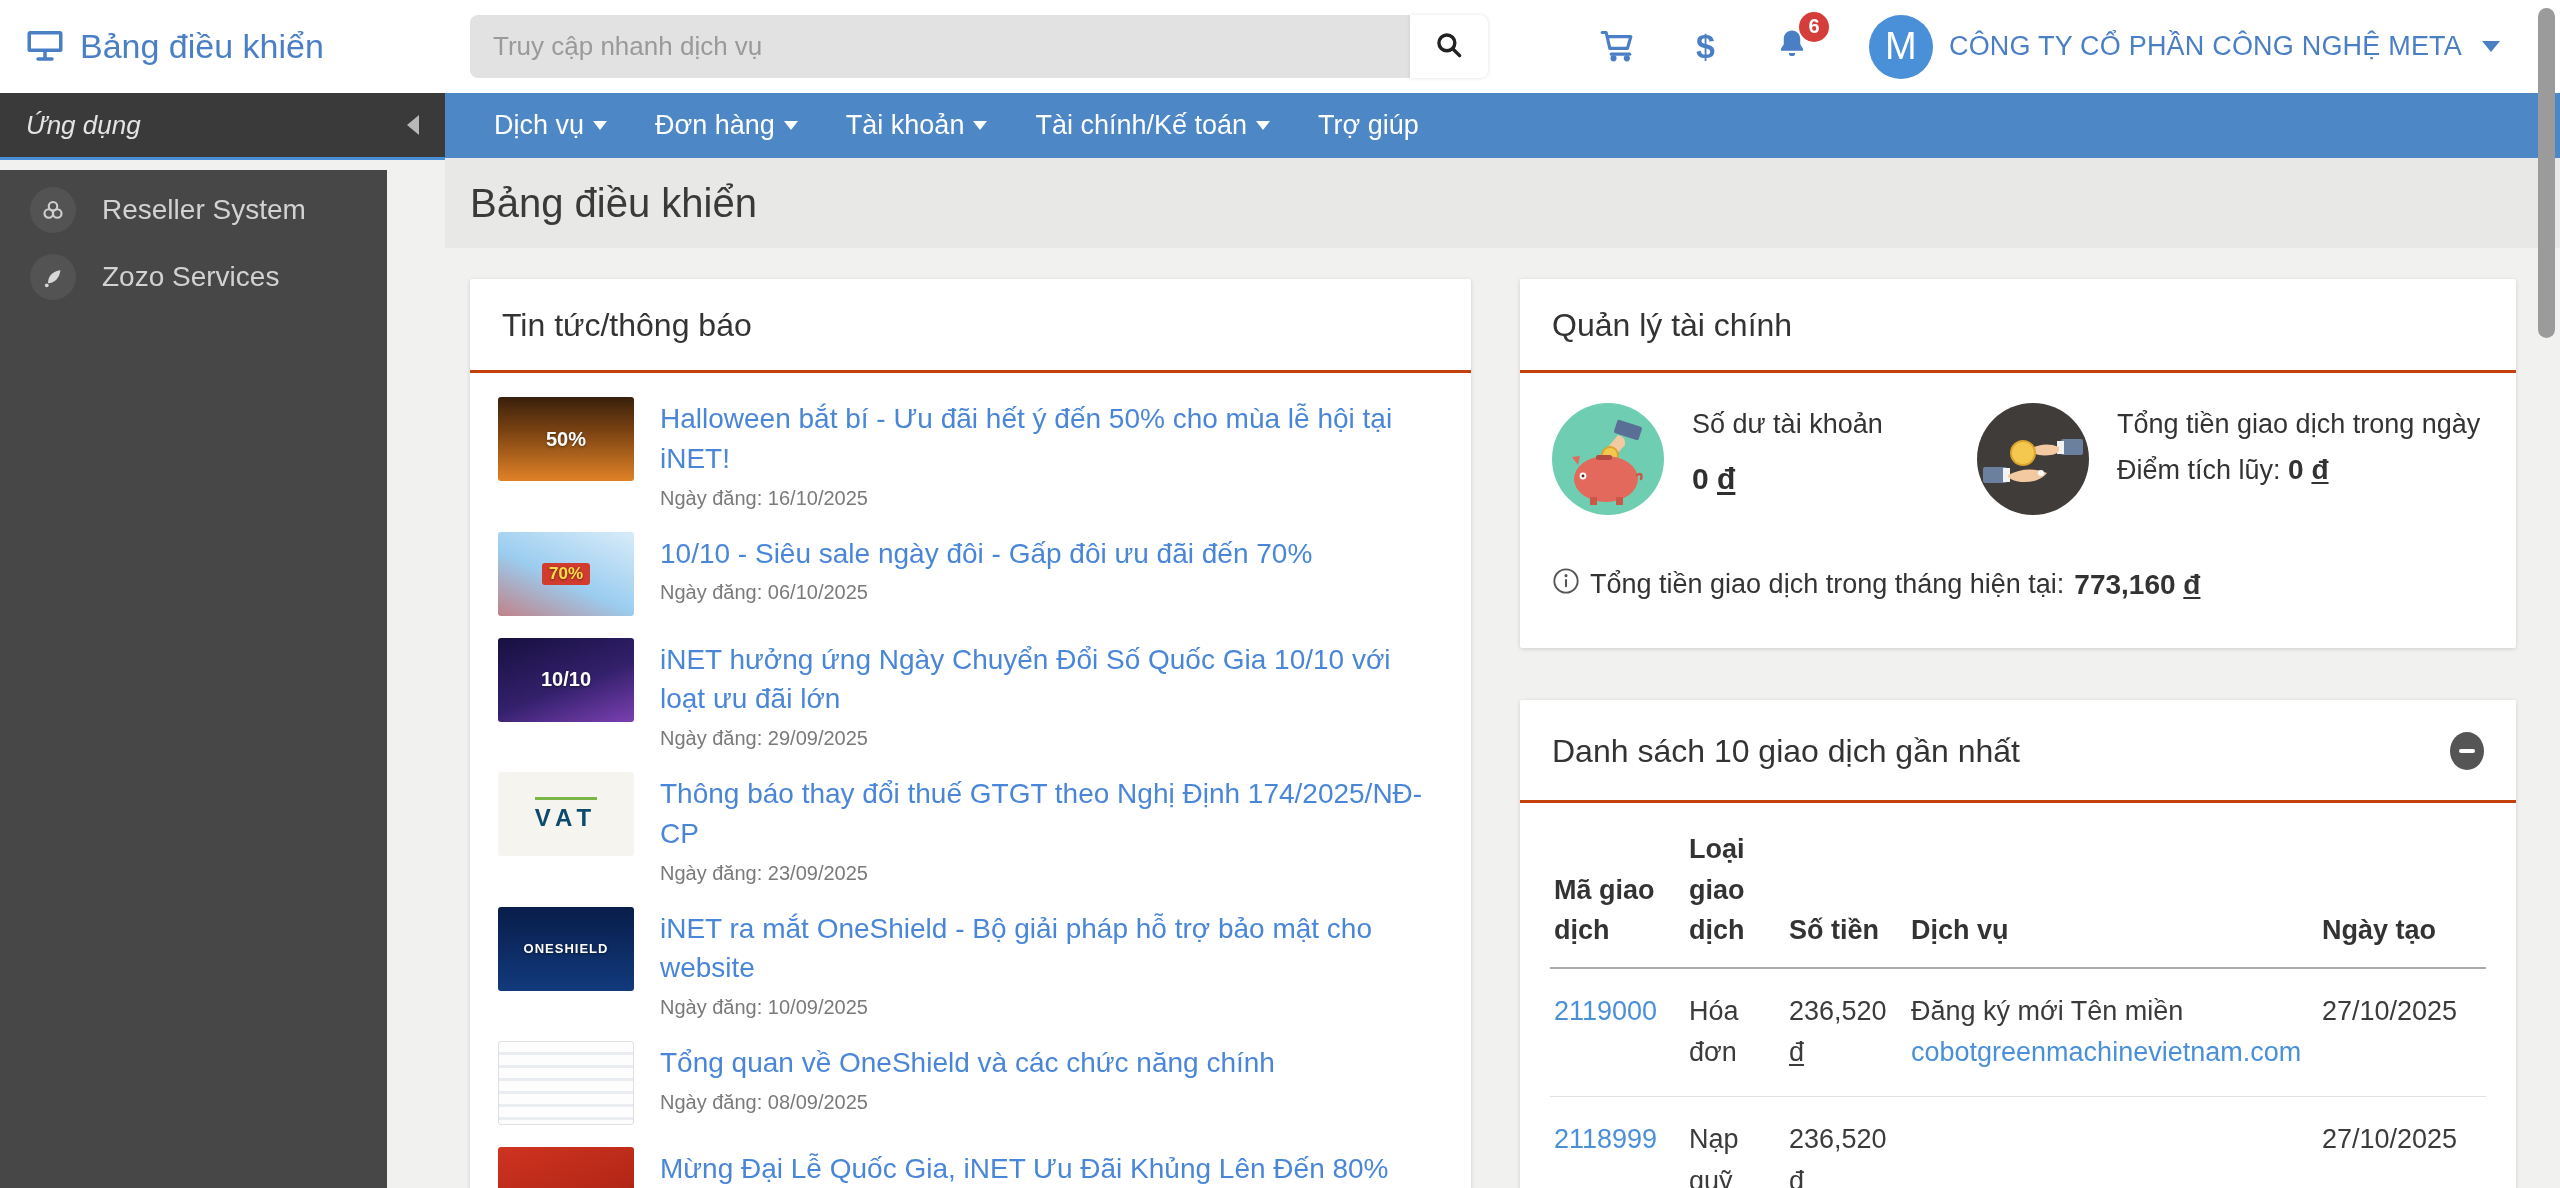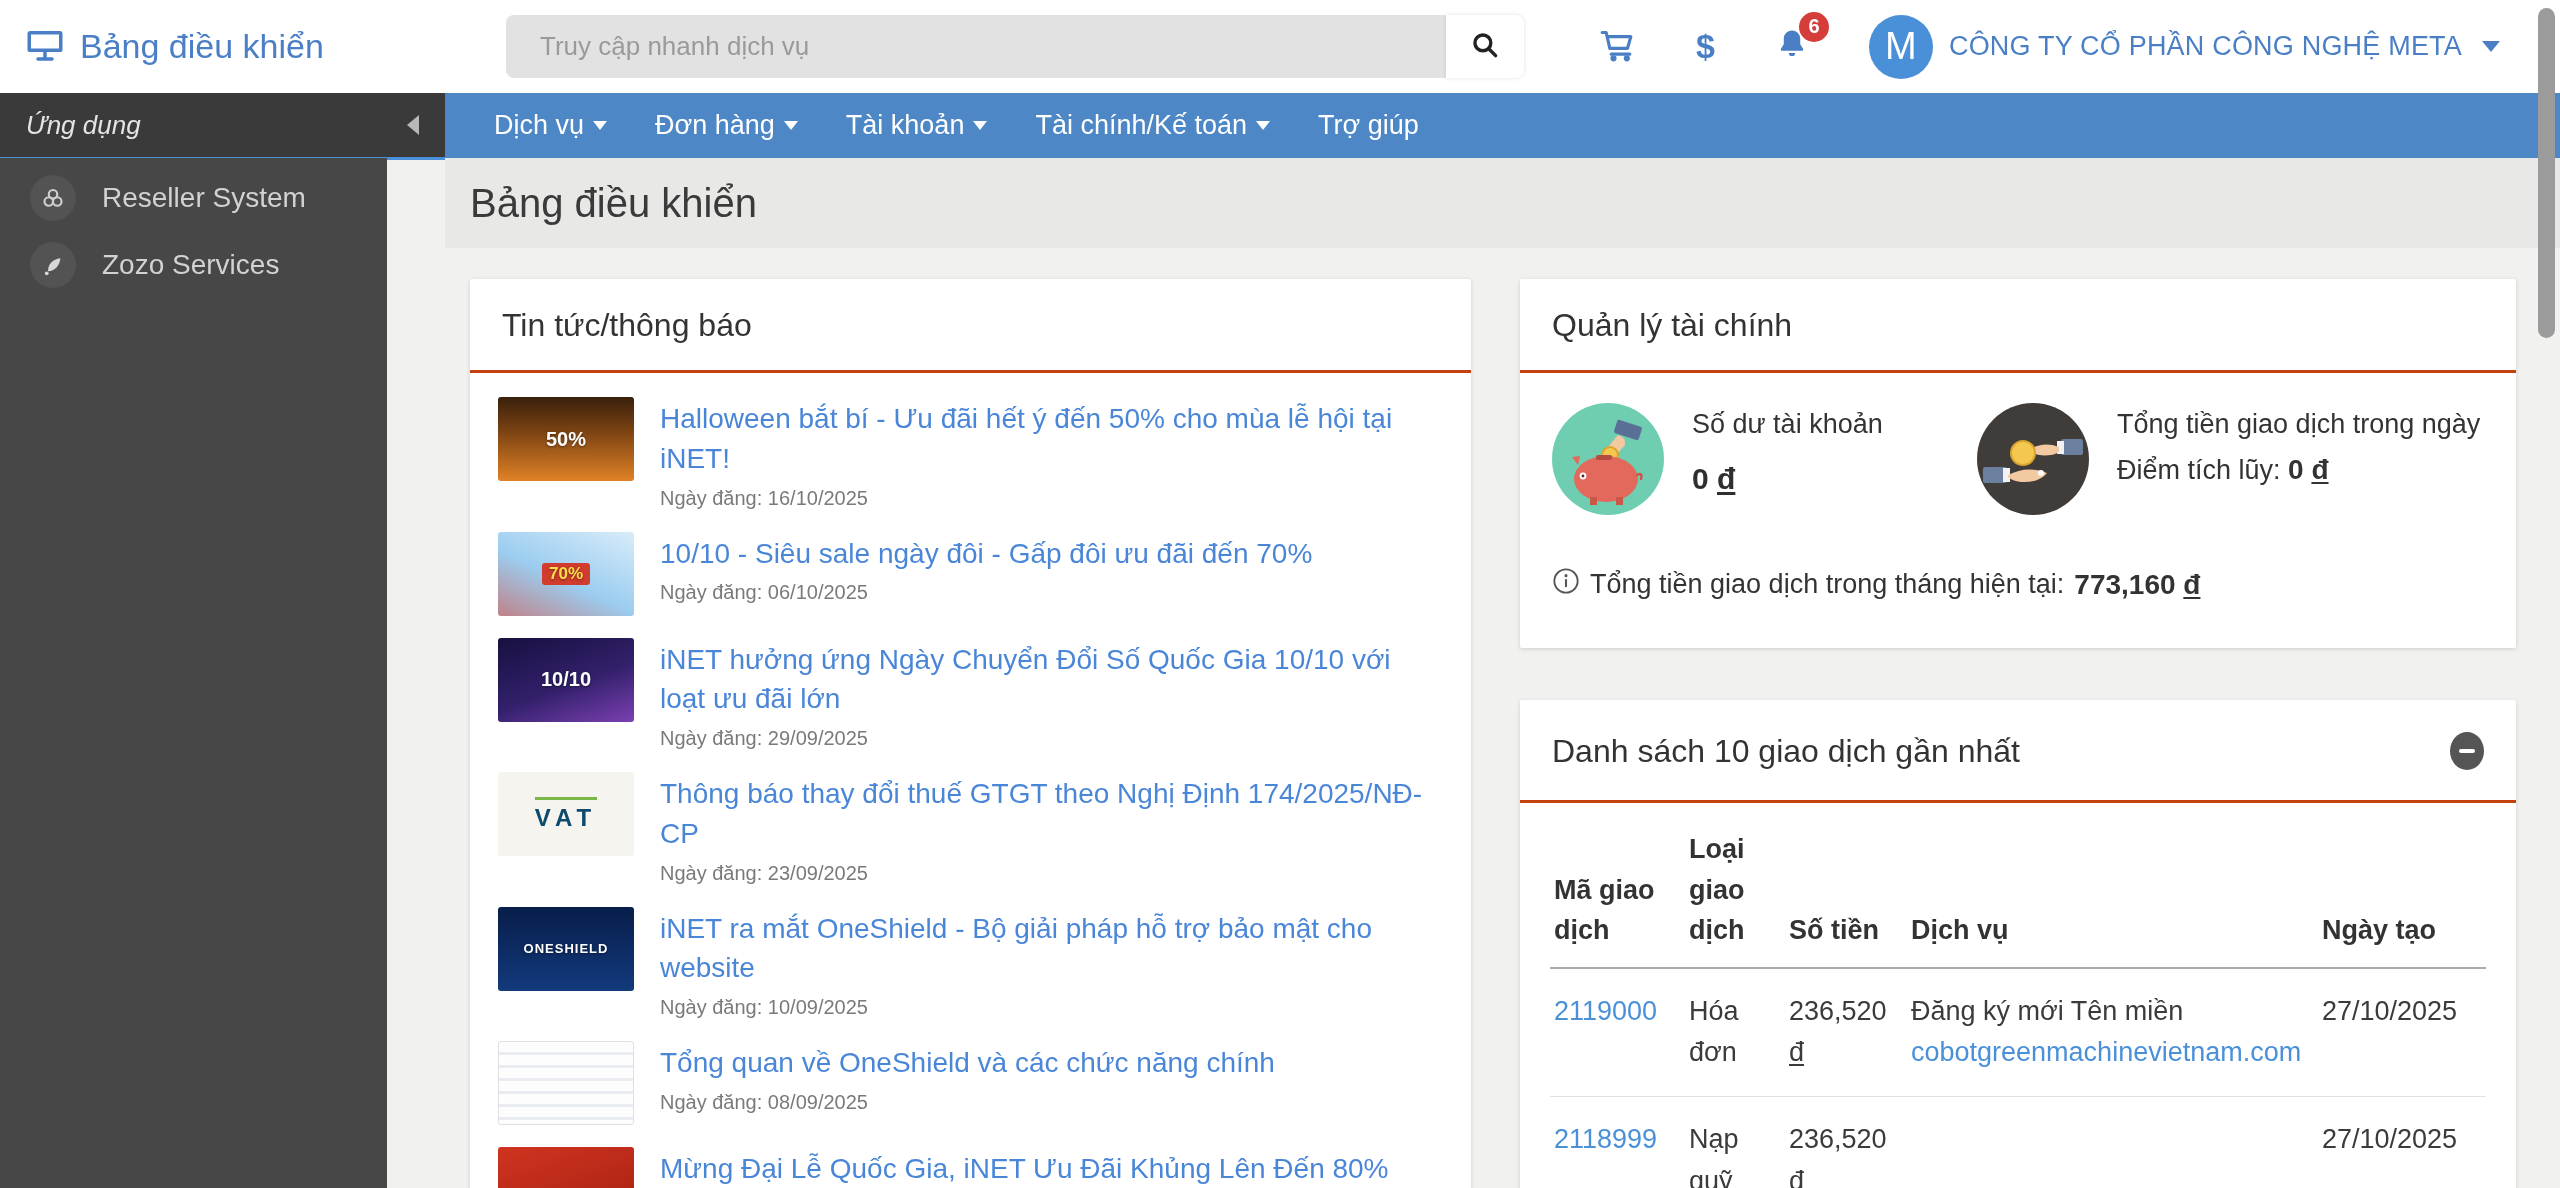--- a/index.html
+++ b/index.html
@@ -6,22 +6,22 @@
   html,body { width:2560px; height:1188px; overflow:hidden; }
   body { font-family:"Liberation Sans", sans-serif; background:#f1f1f0; color:#3b3b3b; }
   .app { position:relative; width:2560px; height:1188px; overflow:hidden; }
 
   
   .topbar { position:absolute; left:0; top:0; width:100%; height:93px; background:#ffffff; z-index:10; }
   .logo { position:absolute; left:24px; top:0; height:93px; display:flex; align-items:center; gap:14px; color:#4a7fc6; }
   .logo-text { font-size:34px; font-weight:500; }
   .search { position:absolute; left:470px; top:15px; display:flex; height:63px; }
   .search input { width:940px; height:63px; background:#e2e2e2; border:none; outline:none;
-                  border-radius:8px 0 0 8px; font-size:26px; padding:0 34px; color:#444;
-                  font-family:"Liberation Sans", sans-serif;margin-left:36px; }
+                  border-radius:8px 0 0 8px; font-size:26px; padding:0 23px; color:#444;
+                  font-family:"Liberation Sans", sans-serif; }
   .search input::placeholder { color:#9a9a9a; }
   .search-btn { width:78px; height:63px; background:#ffffff; border:none; border-radius:0 8px 8px 0;
                 display:flex; align-items:center; justify-content:center; cursor:pointer;
                 box-shadow:0 0 4px rgba(0,0,0,0.12); }
   .top-actions { position:absolute; right:60px; top:0; height:93px; display:flex; align-items:center; gap:58px; }
   .icon-btn { position:relative; display:flex; align-items:center; justify-content:center; cursor:pointer; color:#4a7fc6; }
   .dollar { font-size:34px; font-weight:600; color:#4a7fc6; }
   .badge { position:absolute; top:-14px; right:-18px; min-width:30px; height:30px; border-radius:15px;
            background:#d43d3a; color:#fff; font-size:20px; font-weight:700;
            display:flex; align-items:center; justify-content:center; padding:0 7px; }
@@ -38,21 +38,21 @@
   .nav-item { display:flex; align-items:center; gap:9px; color:#ffffff; font-size:27px; font-weight:500;
               padding:0 24px; height:100%; cursor:pointer; }
   .nav-item .caret-down { border-top-color:#ffffff; border-left-width:7px; border-right-width:7px; border-top-width:9px; margin-left:0; }
 
   
   .sidebar-header { position:absolute; left:0; top:93px; width:445px; height:67px; background:#3a3a3a;
                     border-bottom:3px solid #4a90d9; display:flex; align-items:center; padding:0 26px;
                     color:#e4e4e4; font-size:26px;font-style:italic; }
   .caret-left { width:0; height:0; border-top:10px solid transparent; border-bottom:10px solid transparent;
                 border-right:12px solid #b9b9b9; margin-left:auto; cursor:pointer; }
-  .sidebar-body { position:absolute; left:0; top:158px; width:387px; bottom:0; background:#474747; padding-top:6px; }
+  .sidebar-body { position:absolute; left:0; top:170px; width:387px; bottom:0; background:#474747; padding-top:6px; }
   .side-item { display:flex; align-items:center; gap:26px; height:67px; padding:0 30px; cursor:pointer; }
   .side-icon { width:46px; height:46px; border-radius:50%; background:#535353; display:flex;
                align-items:center; justify-content:center; flex:0 0 auto; }
   .side-label { color:#d2d2d2; font-size:28px; }
 
   
   .main { position:absolute; left:445px; top:158px; right:0; bottom:0; }
   .page-strip { height:90px; background:#e8e8e6; display:flex; align-items:center; padding-left:25px; }
   .page-title { font-size:40px; font-weight:500; color:#3a3a3a; }
   .content { position:absolute; top:90px; left:0; right:0; height:1200px; display:flex;

